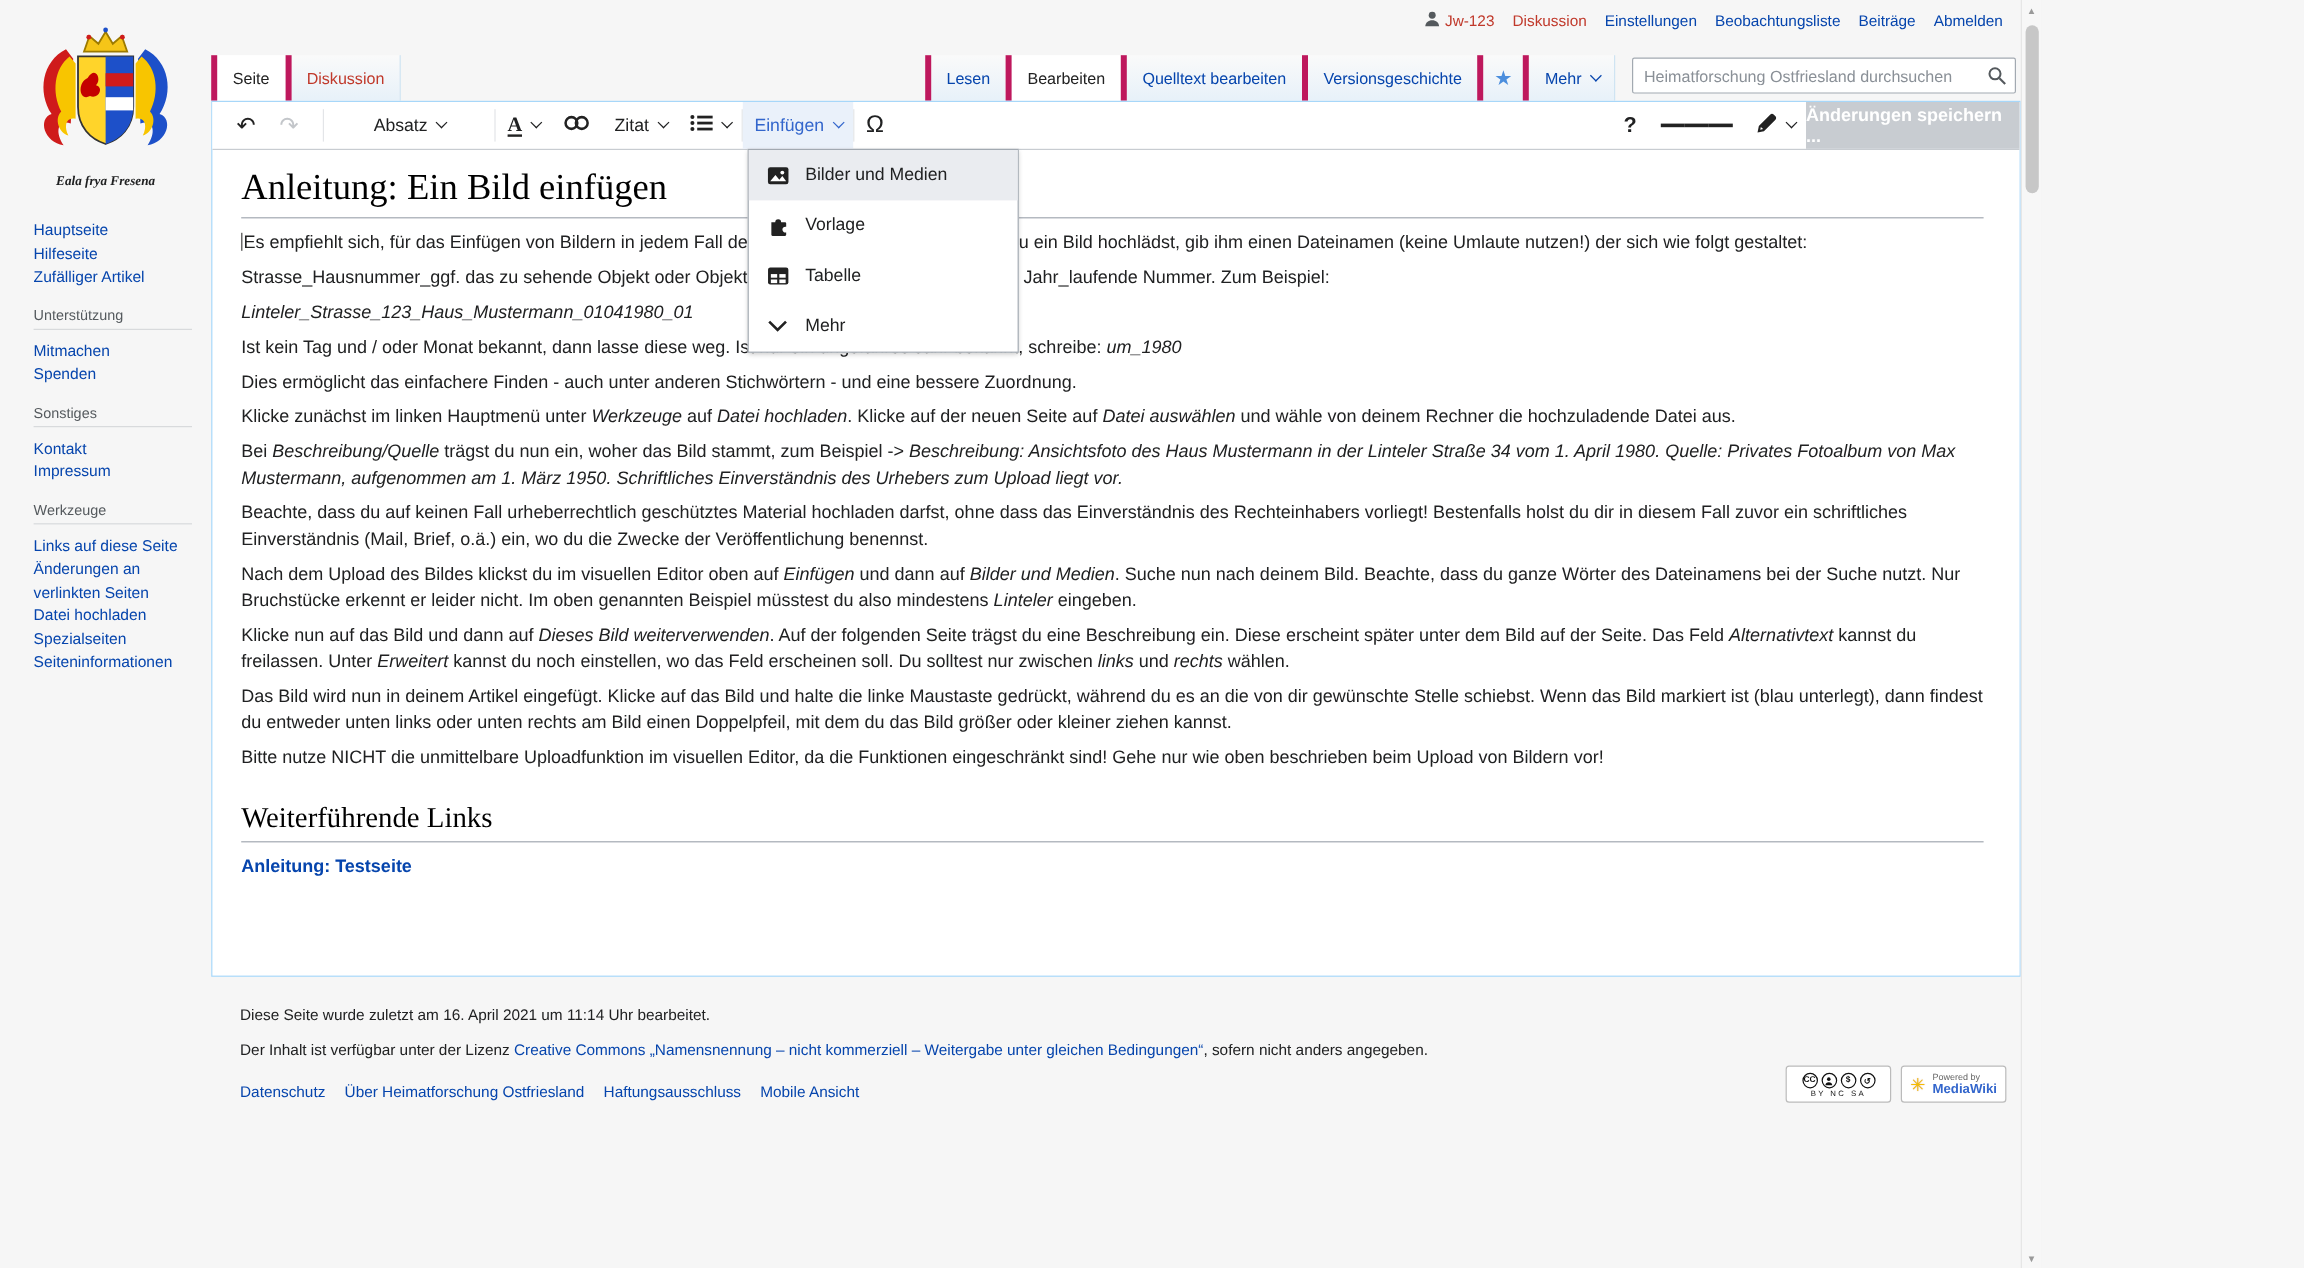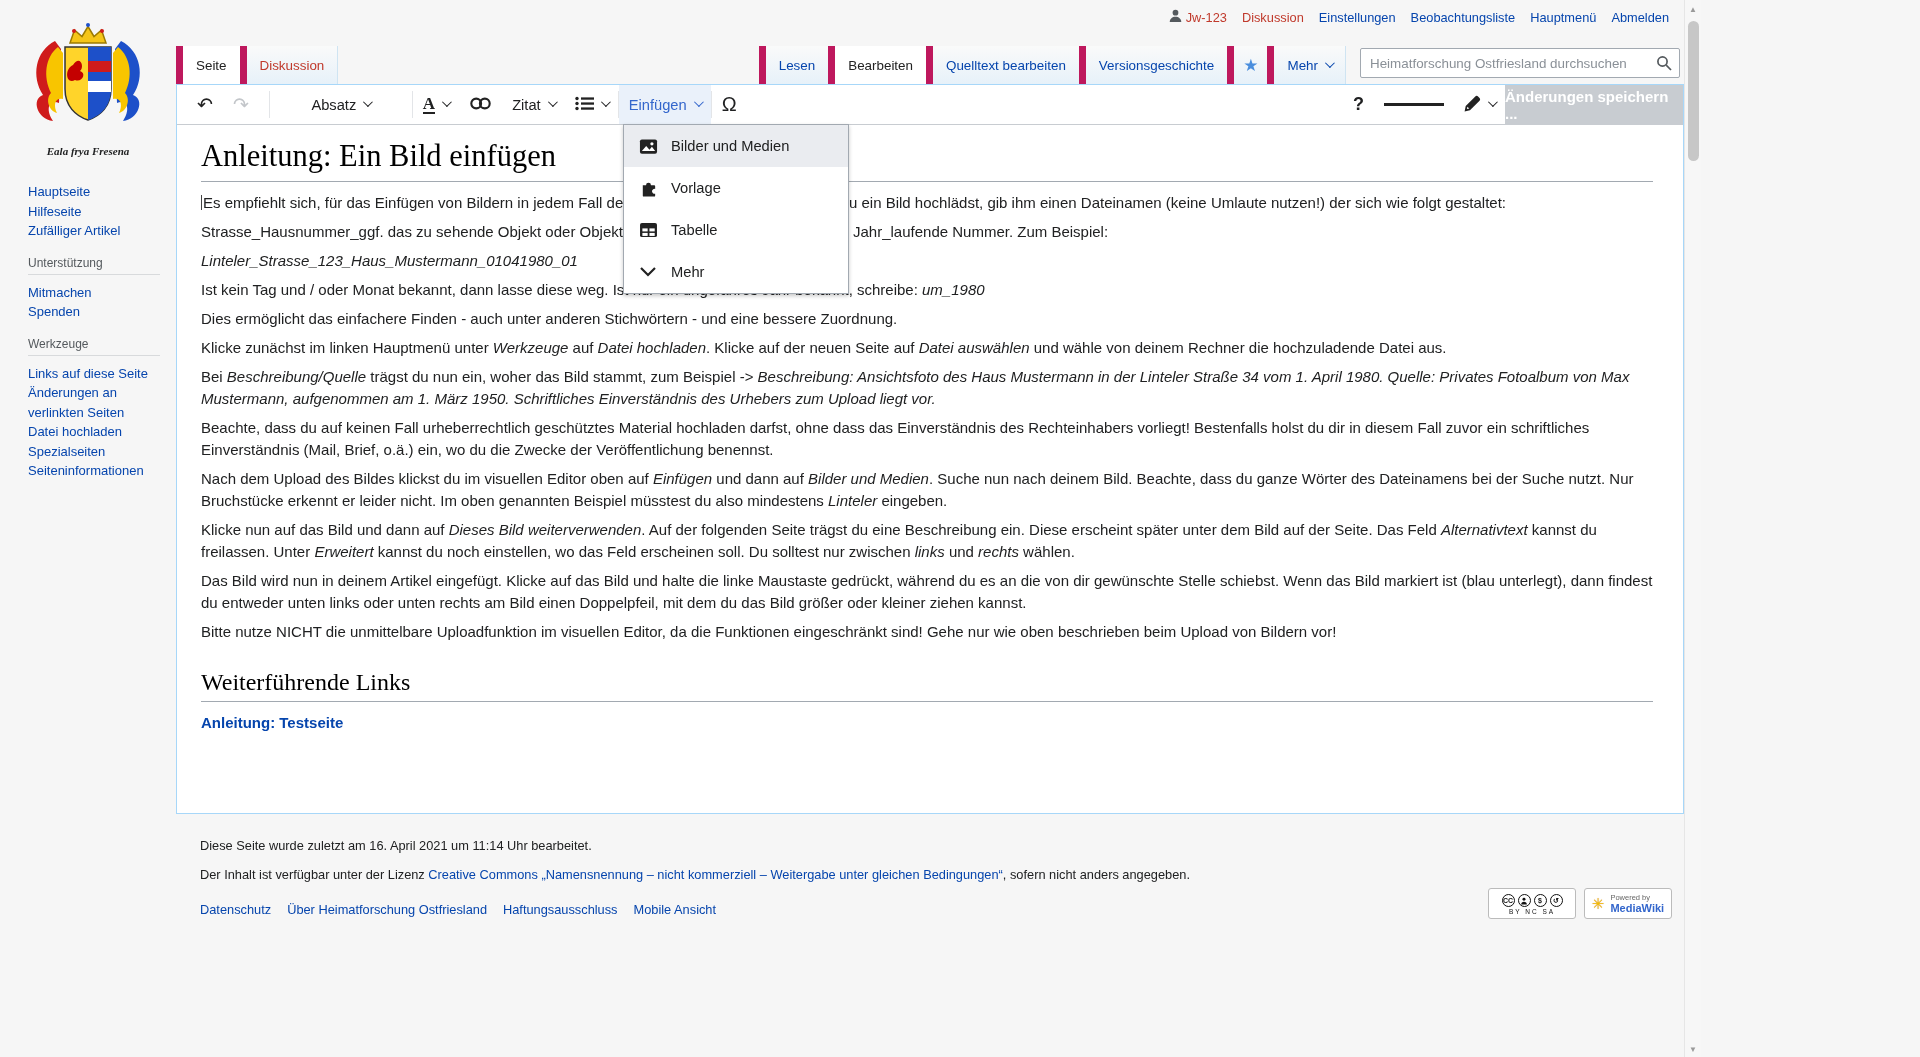--- a/index.html
+++ b/index.html
@@ -22,21 +22,21 @@
   .nav-group { margin-bottom:15px; }
   .nav-group h3 { font-size:12px; font-weight:normal; color:#54595d; border-bottom:1px solid #d8dadc;
                   padding-bottom:4px; margin-bottom:8px; margin-right:6px; }
   .nav a { display:block; color:#0645ad; text-decoration:none; line-height:19.5px; }
 
   
   .tabrow { position:absolute; left:176px; right:17px; top:46px; height:38px; display:flex; align-items:flex-end; }
   .tabs { display:flex; height:38px; }
   .tab { height:38px; display:flex; align-items:center; padding:0 13px; font-size:13.4px;
          background:linear-gradient(to bottom, rgba(255,255,255,.45), #e7f1f9);
-         border-left:7px solid #be185d; color:#0645ad; cursor:pointer; white-space:nowrap; }
+         border-left:5px solid #be185d; color:#0645ad; cursor:pointer; white-space:nowrap; }
   .tab:last-child { border-right:1px solid #cfe4f2; }
   .tab.active { background:#fff; color:#222; }
   .tab.rednew { color:#c0392b; }
   .tab.star { color:#4b8edd; font-size:17px; padding:0 9px; }
   .spacer { flex:1; }
   .chev { display:inline-block; width:7px; height:7px; border-right:1.4px solid currentColor;
           border-bottom:1.4px solid currentColor; transform:rotate(45deg) translateY(-2px);
           margin-left:7px; margin-bottom:2px; }
   .searchbox { position:relative; width:320px; height:30px; margin:0 4px 4px 14px; align-self:center; }
   .searchbox input { width:100%; height:100%; border:1px solid #a2a9b1; border-radius:2px;
@@ -126,21 +126,21 @@
         <svg width="13" height="13" viewBox="0 0 14 14">
             <circle cx="7" cy="4" r="3.1" fill="#54595d"></circle>
             <path d="M0.8 14 c0-3.4 2.8-5.6 6.2-5.6 s6.2 2.2 6.2 5.6z" fill="#54595d"></path>
           </svg>
       </span>
       <a class="red">Jw-123</a>
     </span>
     <a class="red">Diskussion</a>
     <a>Einstellungen</a>
     <a>Beobachtungsliste</a>
-    <a>Hauptmenü</a>
+    <a>Beiträge</a>
     <a>Abmelden</a>
   </div>
 
   <div class="sidebar">
     <div class="logo">
       <svg width="126" height="128" viewBox="0 0 126 128">
 
         <path d="M30 26 C10 36 6 62 18 80 C6 84 12 104 28 106 C20 94 24 84 34 88 L36 34 Z" fill="#cf1b1b"></path>
         <path d="M33 32 C20 42 18 62 26 78 C20 84 24 96 32 98 C28 90 30 82 38 84 L38 38 Z" fill="#f8c500"></path>
 
@@ -164,20 +164,25 @@
     <div class="nav">
       <div class="nav-group">
         <a>Hauptseite</a>
         <a>Hilfeseite</a>
         <a>Zufälliger Artikel</a>
       </div>
       <div class="nav-group">
         <h3>Unterstützung</h3>
         <a>Mitmachen</a>
         <a>Spenden</a>
+      </div>
+      <div class="nav-group">
+        <h3>Sonstiges</h3>
+        <a>Kontakt</a>
+        <a>Impressum</a>
       </div>
       <div class="nav-group">
         <h3>Werkzeuge</h3>
         <a>Links auf diese Seite</a>
         <a>Änderungen an verlinkten Seiten</a>
         <a>Datei hochladen</a>
         <a>Spezialseiten</a>
         <a>Seiteninformationen</a>
       </div>
     </div>

